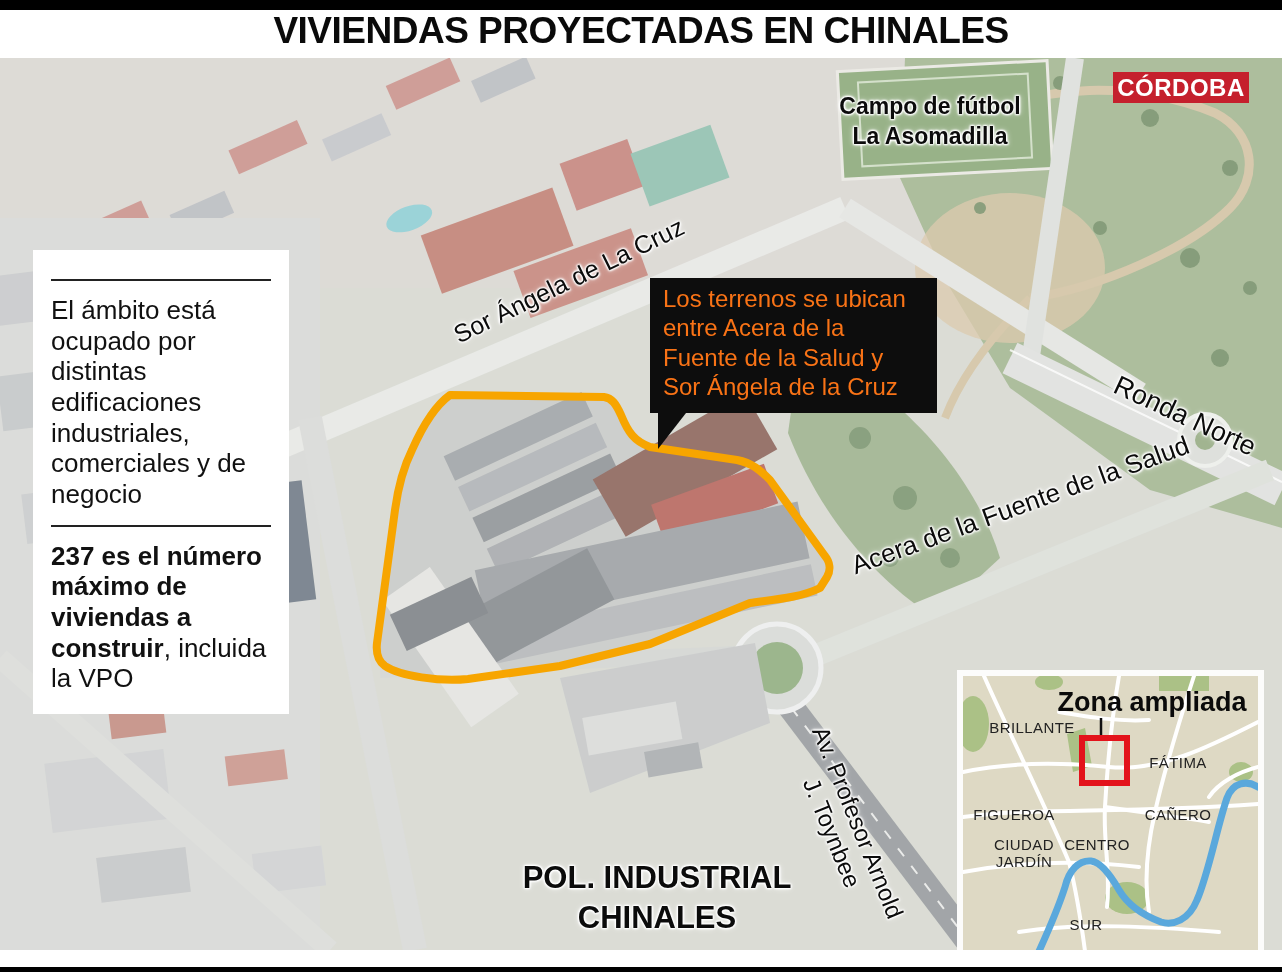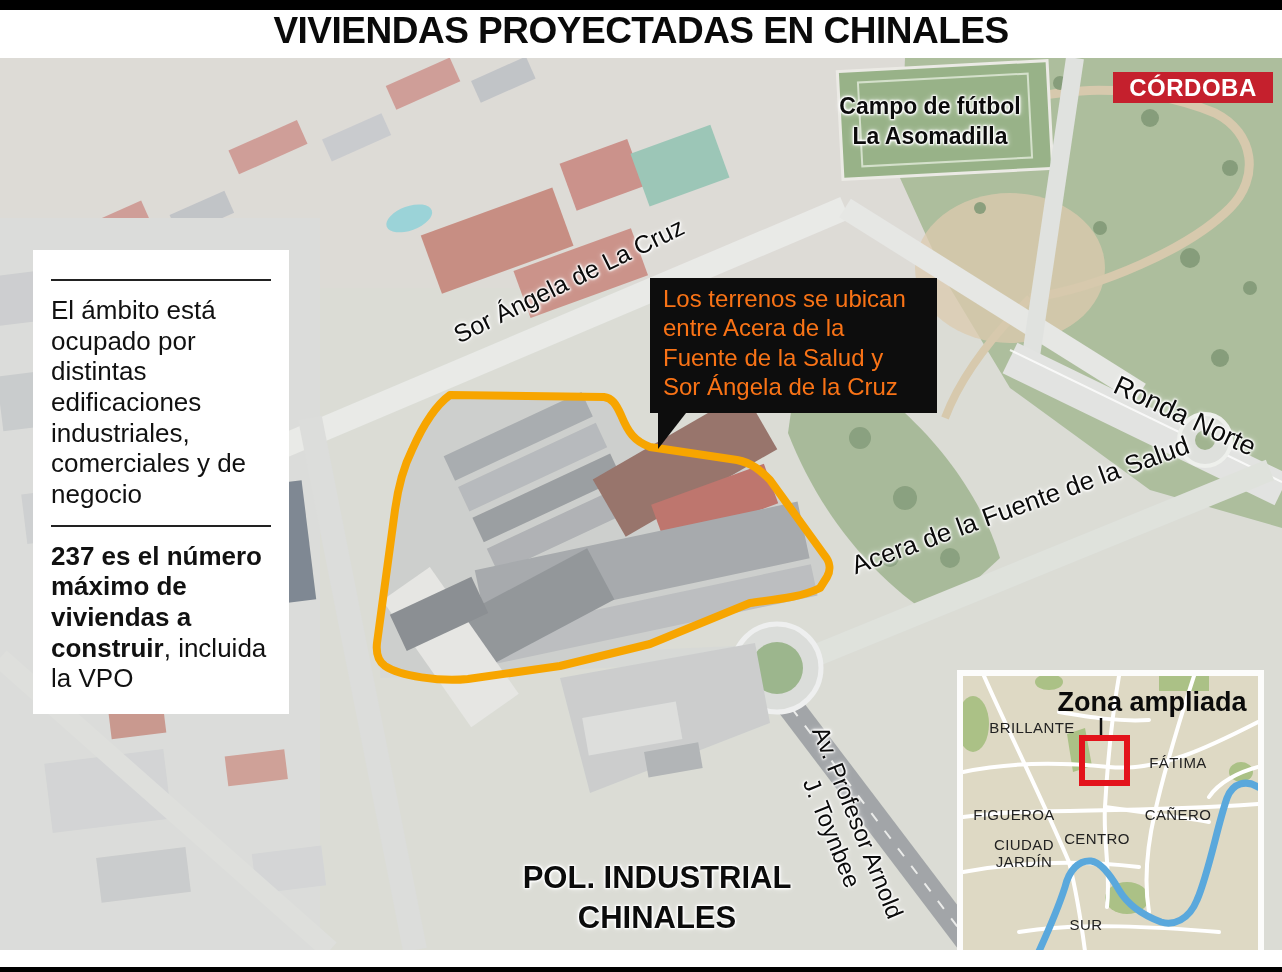--- a/index.html
+++ b/index.html
@@ -7,21 +7,21 @@
           font-family:"Liberation Sans","DejaVu Sans",sans-serif;}
   .topbar{position:absolute;left:0;top:0;width:1282px;height:10px;background:#000;}
   .bottombar{position:absolute;left:0;top:967px;width:1282px;height:5px;background:#000;}
   .title-band{position:absolute;left:0;top:10px;width:1282px;height:48px;background:#fff;
               display:flex;justify-content:center;}
   .title-band h1{margin:0;font-size:37px;font-weight:700;letter-spacing:-0.5px;color:#0a0a0a;}
   
   .photo{position:absolute;left:0;top:58px;width:1282px;height:892px;overflow:hidden;background:#d6d8d0;}
   .photo svg.backdrop{position:absolute;left:0;top:0;}
   
-  .logo{position:absolute;left:1113px;top:14px;width:160px;height:31px;background:#c5202d;
+  .logo{position:absolute;left:1113px;top:14px;width:136px;height:31px;background:#c5202d;
         color:#fff;font-weight:700;font-size:24px;display:flex;align-items:center;justify-content:center;
         letter-spacing:0.5px;}
   
   .callout{position:absolute;left:650px;top:220px;width:262px;background:#0d0d0d;color:#f97316;
            font-size:24px;line-height:1.22;padding:6px 12px 12px 13px;}
   .callout:after{content:"";position:absolute;left:8px;top:100%;width:0;height:0;
                  border-top:36px solid #0d0d0d;border-right:28px solid transparent;}
   
   .maplabel{position:absolute;color:#0b0b0b;white-space:nowrap;
             text-shadow:-1px -1px 2px #fff,1px -1px 2px #fff,-1px 1px 2px #fff,1px 1px 2px #fff,0 0 6px rgba(255,255,255,.9);}
@@ -243,21 +243,21 @@
         <line x1="138" y1="42" x2="138" y2="60" stroke="#111" stroke-width="2.5"></line>
         <rect x="119" y="62" width="45" height="45" fill="none" stroke="#E3131B" stroke-width="6"></rect>
       </svg>
       <div class="ititle" style="left:189px;top:26px;">Zona ampliada</div>
       <div class="ilabel" style="left:69px;top:52px;">BRILLANTE</div>
       <div class="ilabel" style="left:215px;top:87px;">FÁTIMA</div>
       <div class="ilabel" style="left:51px;top:139px;">FIGUEROA</div>
       <div class="ilabel" style="left:215px;top:139px;">CAÑERO</div>
       <div class="ilabel" style="left:61px;top:177px;">CIUDAD
 JARDÍN</div>
-      <div class="ilabel" style="left:134px;top:163px;">CENTRO</div>
+      <div class="ilabel" style="left:134px;top:169px;">CENTRO</div>
       <div class="ilabel" style="left:123px;top:249px;">SUR</div>
     </div>
   </div>
 
   <div class="panel">
     <hr>
     <div>El ámbito está ocupado por distintas edificaciones industriales, comerciales y de negocio</div>
     <hr>
     <div><b>237 es el número máximo de viviendas a construir</b><span>, incluida la VPO</span></div>
   </div>

